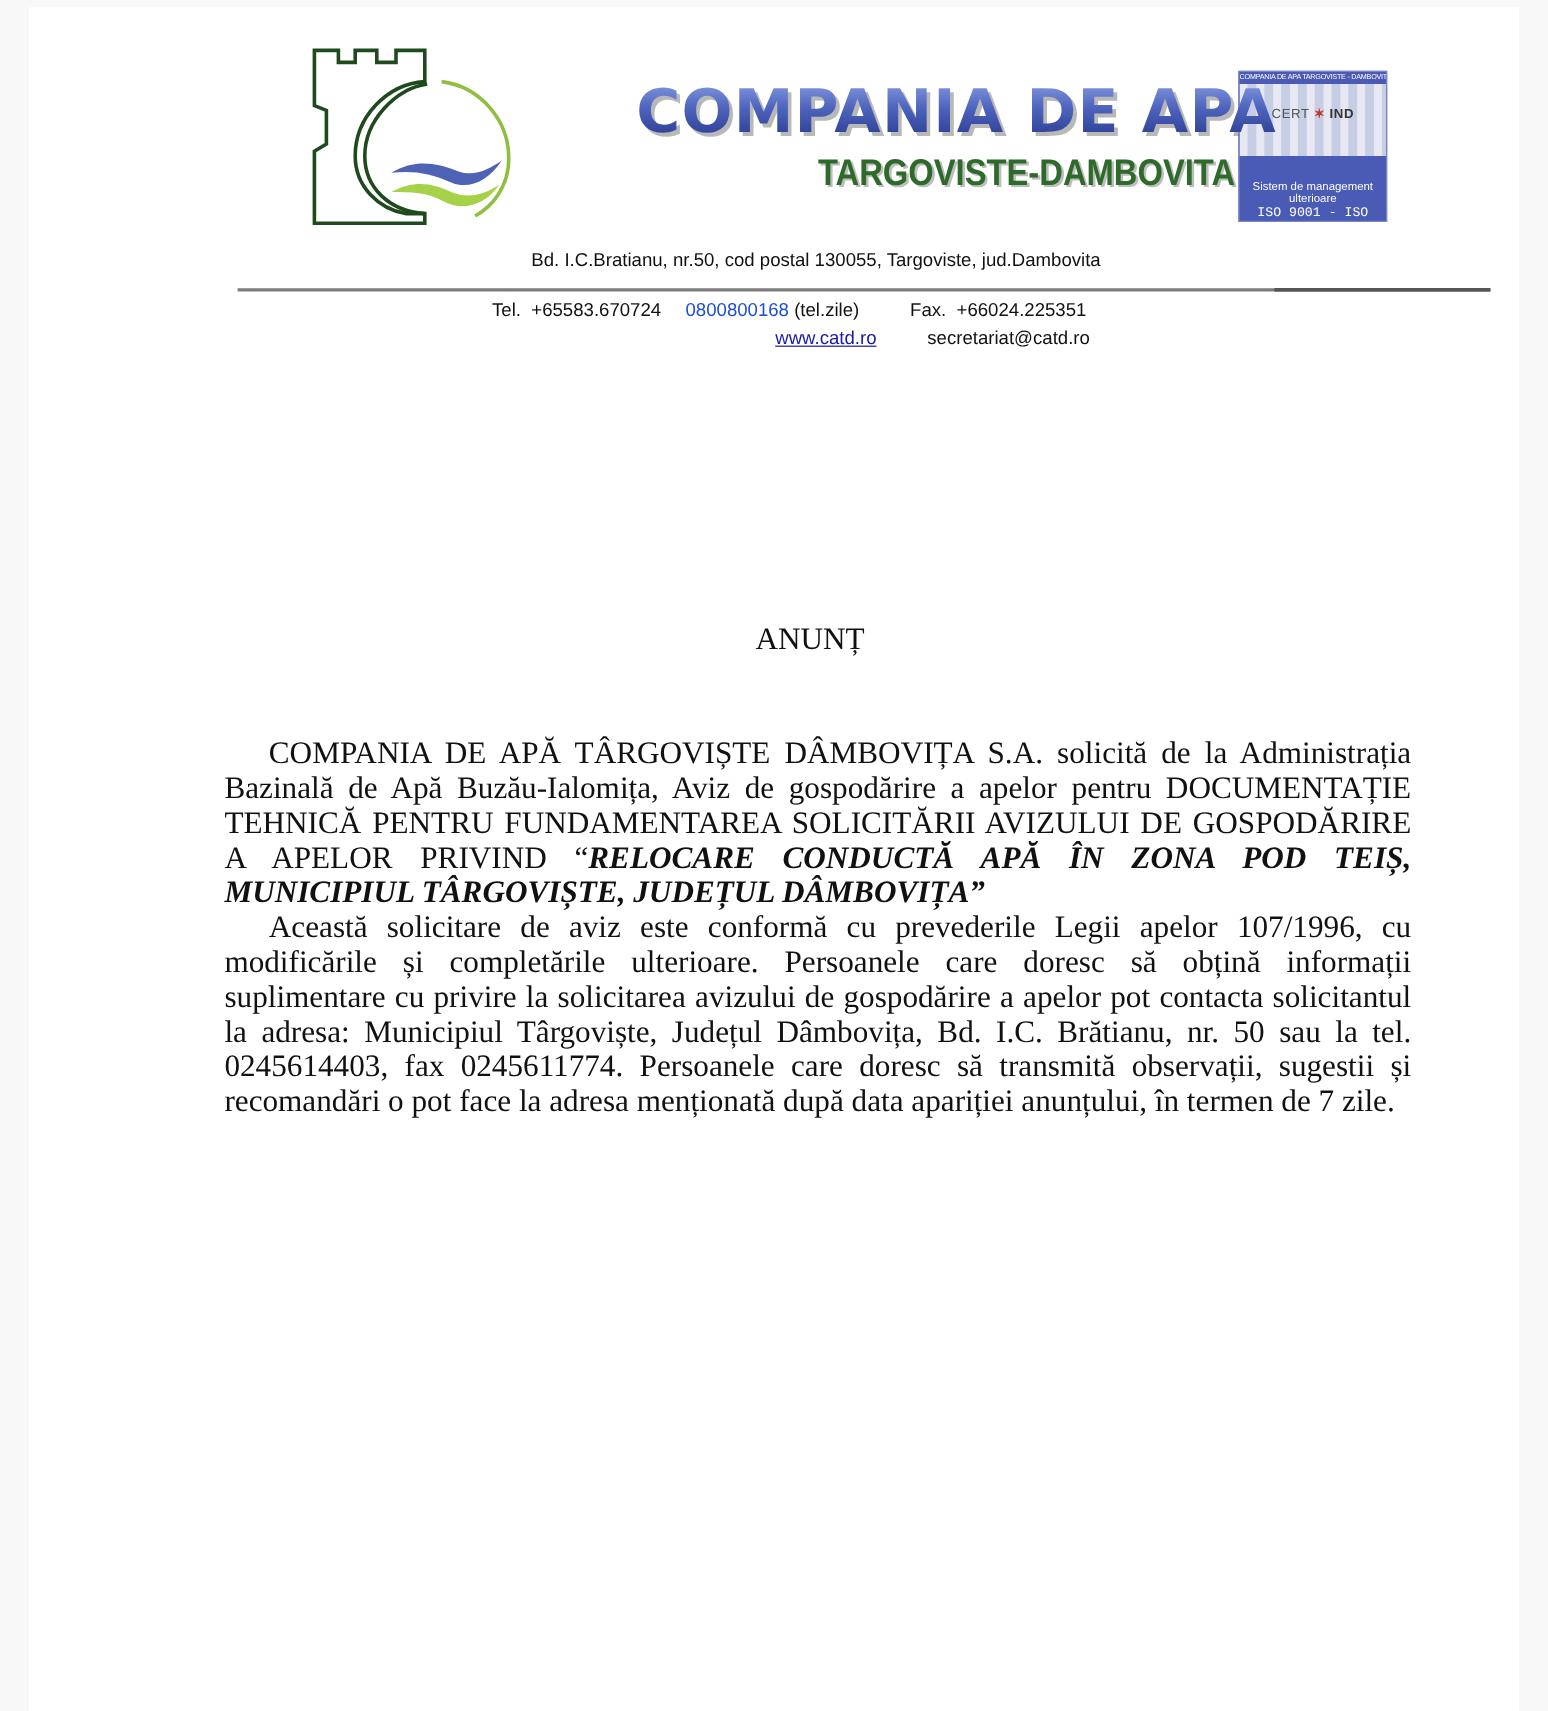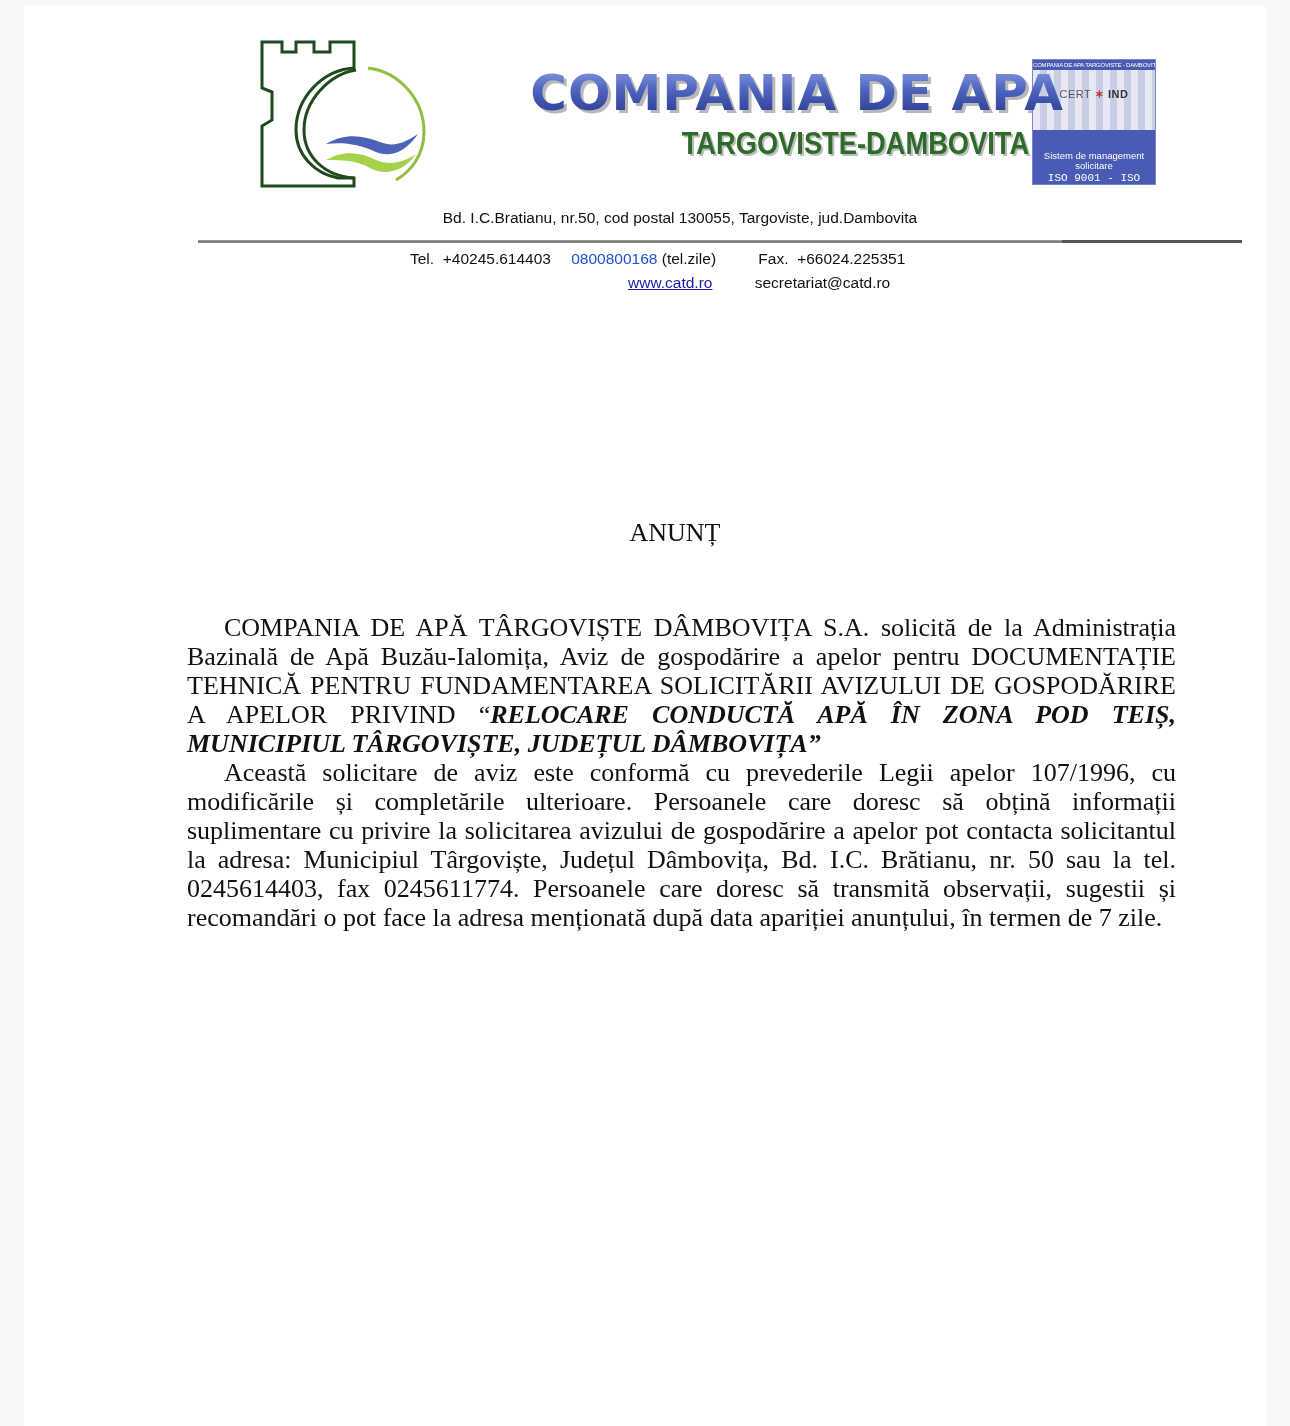--- a/index.html
+++ b/index.html
@@ -80,21 +80,21 @@
   .rule-dark {
     position: absolute; left: 1038px; top: 234px; width: 180px; height: 3px; background: #555;
   }
   .contact {
     position: absolute; top: 244px; left: 386px;
     font-family: "Liberation Sans", sans-serif; font-size: 15.5px; color: #111;
     white-space: nowrap;
   }
   .contact .green { color: #1d4ed8; }
   .contact2 {
-    position: absolute; top: 268px; left: 604px;
+    position: absolute; top: 268px; left: 622px;
     font-family: "Liberation Sans", sans-serif; font-size: 15.5px; color: #111;
     white-space: nowrap;
   }
   .contact2 a { color: #1a1aa6; text-decoration: underline; }
   .gap1 { display: inline-block; width: 16px; }
   .gap2 { display: inline-block; width: 38px; }
   .gap3 { display: inline-block; width: 38px; }
 
   
   .title {
@@ -138,33 +138,33 @@
   <div class="cert">
     <div class="cert-top">COMPANIA DE APA TARGOVISTE - DAMBOVITA S.A.</div>
     <div class="cert-grid">
       <div class="cert-logo">
         <span>CERT</span>
         <span style="color:#c0392b;font-weight:bold;">✶</span>
         <b>IND</b>
       </div>
     </div>
     <div class="cert-text">Sistem de management</div>
-    <div class="cert-text" style="margin-top:0">solicitare</div>
+    <div class="cert-text" style="margin-top:0">ulterioare</div>
     <div class="cert-iso">ISO 9001 - ISO 14001</div>
     <div class="cert-iso">ISO 45001</div>
   </div>
 
   <div class="address">Bd. I.C.Bratianu, nr.50, cod postal 130055, Targoviste, jud.Dambovita</div>
 
   <div class="rule"></div>
   <div class="rule-dark"></div>
 
   <div class="contact">
     <span>Tel.</span>&nbsp;
-    <span>+40245.614403</span><span class="gap1"></span>
+    <span>+65583.670724</span><span class="gap1"></span>
     <span class="green">0800800168</span>
     <span>(tel.zile)</span><span class="gap2"></span>
     <span>Fax.</span>&nbsp;
     <span>+66024.225351</span>
   </div>
   <div class="contact2">
     <a>www.catd.ro</a><span class="gap3"></span>
     <span>secretariat@catd.ro</span>
   </div>
 

